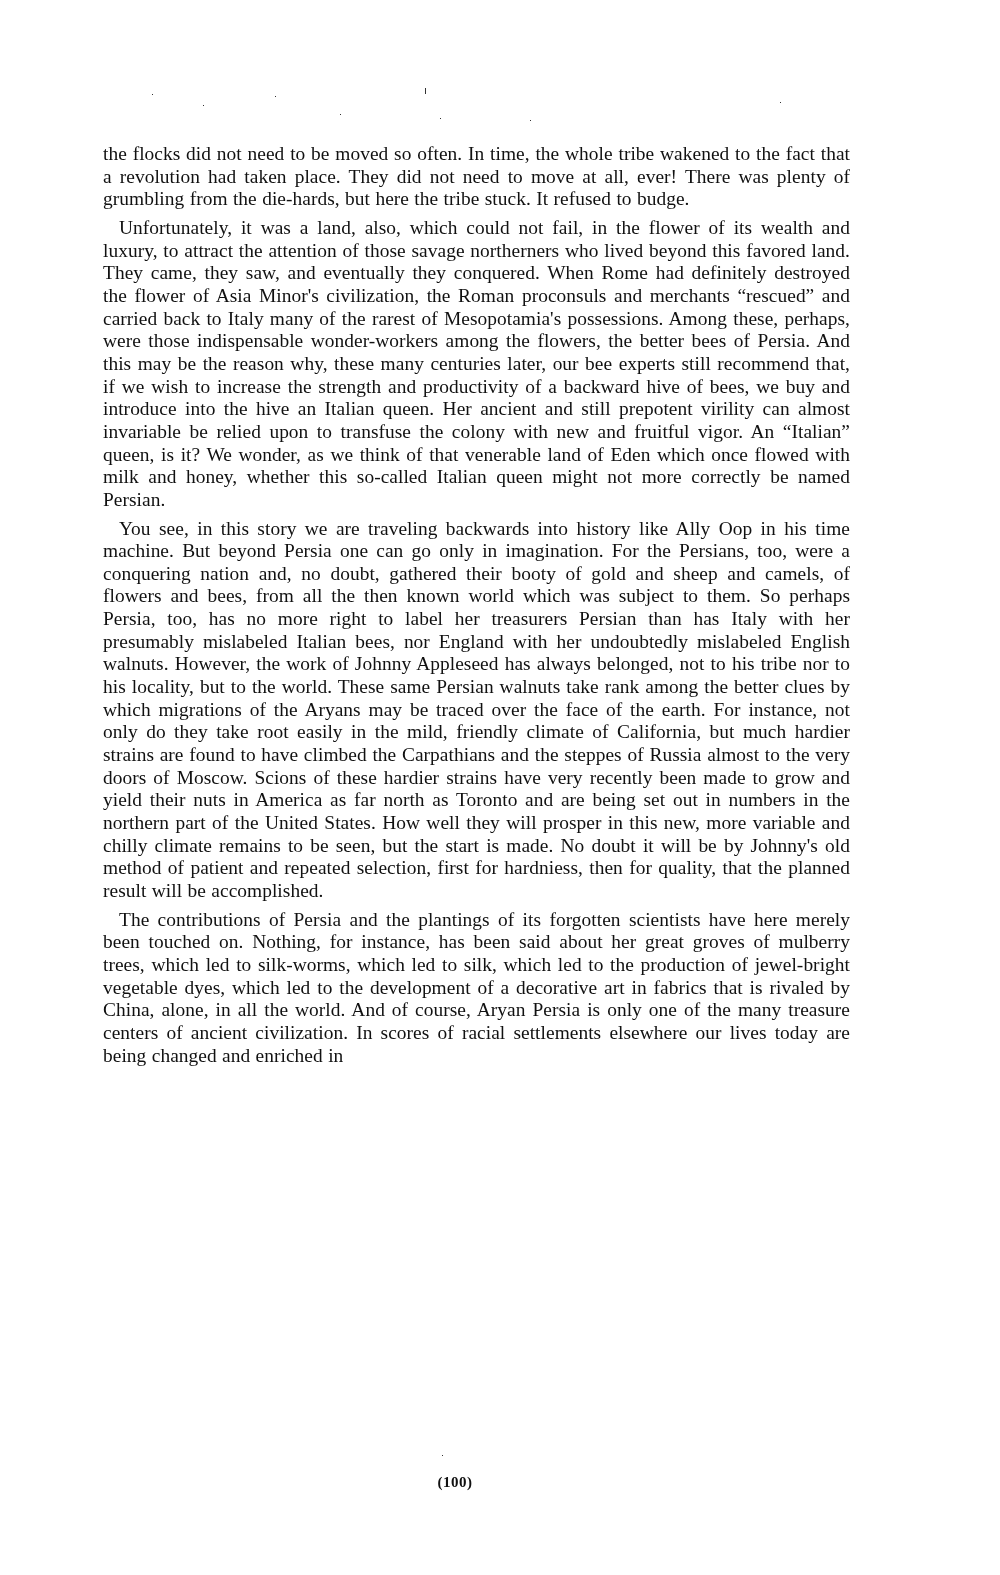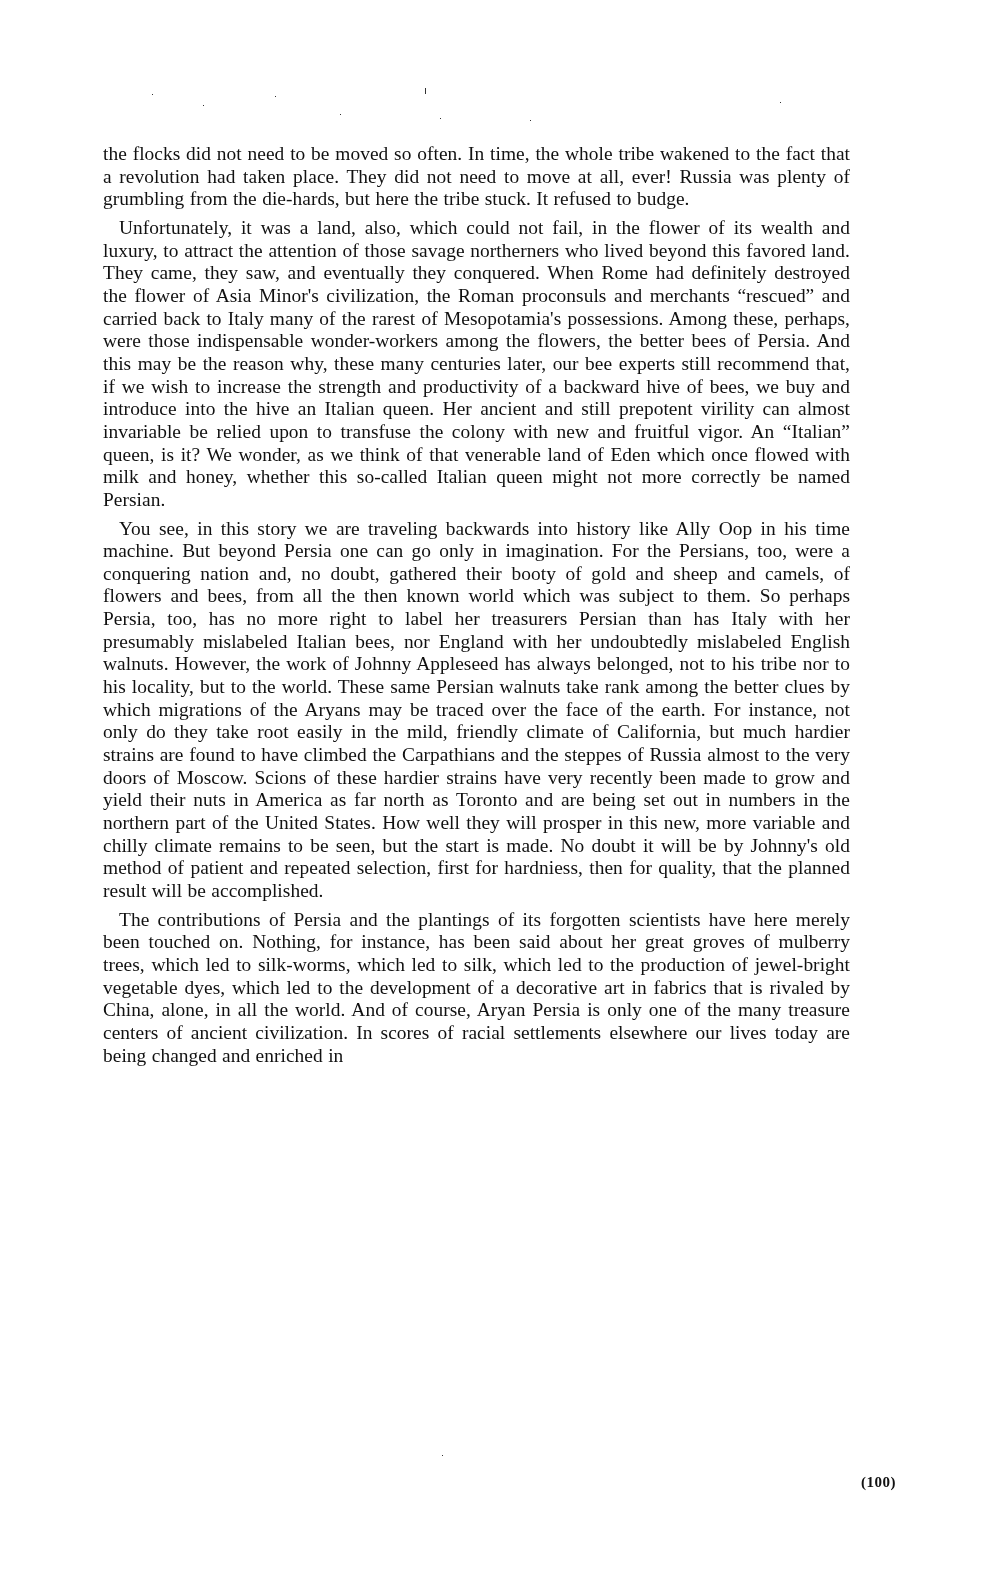--- a/index.html
+++ b/index.html
@@ -30,40 +30,40 @@
       letter-spacing: 0.05px;
       word-spacing: 0.5px;
     }
     .para.indent {
       text-indent: 16px;
       margin-top: 6px;
     }
     .para.first { margin-top: 0; }
     .page-number {
       position: absolute;
-      left: 0;
+      left: 7px;
       width: 896px;
       top: 1474px;
-      text-align: right;
+      text-align: center;
       font-size: 15px;
       font-weight: bold;
       letter-spacing: 0.5px;
     }
     .speck {
       position: absolute;
       width: 2px;
       height: 2px;
       background: #333;
     }
   </style>
 </head>
 <body>
 
 <div class="page">
-  <p class="para first">the flocks did not need to be moved so often. In time, the whole tribe wakened to the fact that a revolution had taken place. They did not need to move at all, ever! Russia was plenty of grumbling from the die-hards, but here the tribe stuck. It refused to budge.</p>
+  <p class="para first">the flocks did not need to be moved so often. In time, the whole tribe wakened to the fact that a revolution had taken place. They did not need to move at all, ever! There was plenty of grumbling from the die-hards, but here the tribe stuck. It refused to budge.</p>
   <p class="para indent">Unfortunately, it was a land, also, which could not fail, in the flower of its wealth and luxury, to attract the attention of those savage northerners who lived beyond this favored land. They came, they saw, and eventually they conquered. When Rome had definitely destroyed the flower of Asia Minor's civilization, the Roman proconsuls and merchants “rescued” and carried back to Italy many of the rarest of Mesopotamia's possessions. Among these, perhaps, were those indispensable wonder-workers among the flowers, the better bees of Persia. And this may be the reason why, these many centuries later, our bee experts still recommend that, if we wish to increase the strength and productivity of a backward hive of bees, we buy and introduce into the hive an Italian queen. Her ancient and still prepotent virility can almost invariable be relied upon to transfuse the colony with new and fruitful vigor. An “Italian” queen, is it? We wonder, as we think of that venerable land of Eden which once flowed with milk and honey, whether this so-called Italian queen might not more correctly be named Persian.</p>
   <p class="para indent">You see, in this story we are traveling backwards into history like Ally Oop in his time machine. But beyond Persia one can go only in imagination. For the Persians, too, were a conquering nation and, no doubt, gathered their booty of gold and sheep and camels, of flowers and bees, from all the then known world which was subject to them. So perhaps Persia, too, has no more right to label her treasurers Persian than has Italy with her presumably mislabeled Italian bees, nor England with her undoubtedly mislabeled English walnuts. However, the work of Johnny Appleseed has always belonged, not to his tribe nor to his locality, but to the world. These same Persian walnuts take rank among the better clues by which migrations of the Aryans may be traced over the face of the earth. For instance, not only do they take root easily in the mild, friendly climate of California, but much hardier strains are found to have climbed the Carpathians and the steppes of Russia almost to the very doors of Moscow. Scions of these hardier strains have very recently been made to grow and yield their nuts in America as far north as Toronto and are being set out in numbers in the northern part of the United States. How well they will prosper in this new, more variable and chilly climate remains to be seen, but the start is made. No doubt it will be by Johnny's old method of patient and repeated selection, first for hardniess, then for quality, that the planned result will be accomplished.</p>
   <p class="para indent">The contributions of Persia and the plantings of its forgotten scientists have here merely been touched on. Nothing, for instance, has been said about her great groves of mulberry trees, which led to silk-worms, which led to silk, which led to the production of jewel-bright vegetable dyes, which led to the development of a decorative art in fabrics that is rivaled by China, alone, in all the world. And of course, Aryan Persia is only one of the many treasure centers of ancient civilization. In scores of racial settlements elsewhere our lives today are being changed and enriched in</p>
 </div>
 
 <div class="page-number">(100)</div>
 
 <div class="speck" style="left:425px;top:88px;width:1px;height:6px;"></div>
 <div class="speck" style="left:275px;top:96px;width:1px;height:1px;"></div>
 <div class="speck" style="left:152px;top:94px;width:1px;height:1px;"></div>

